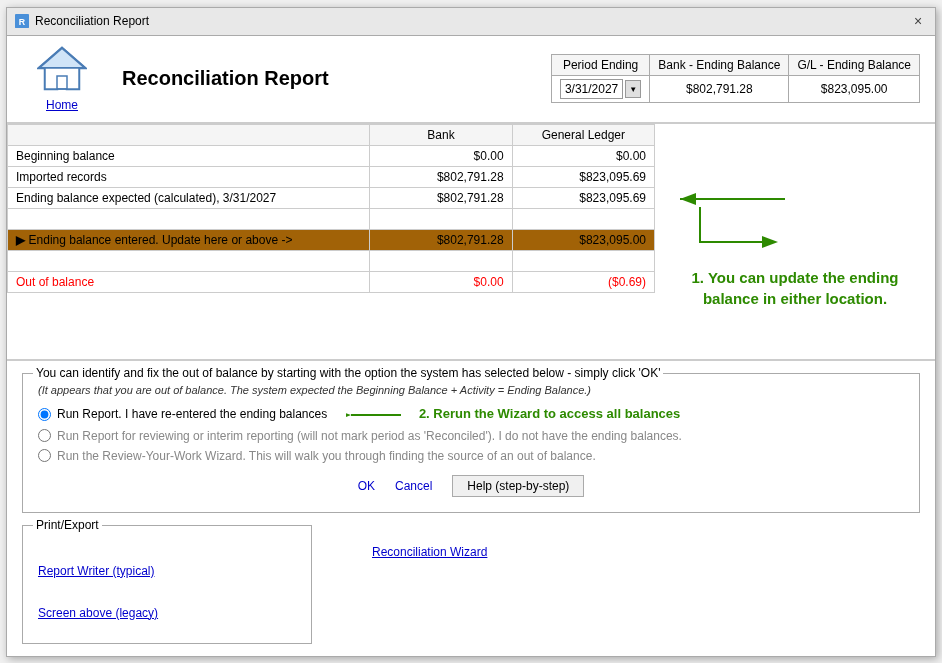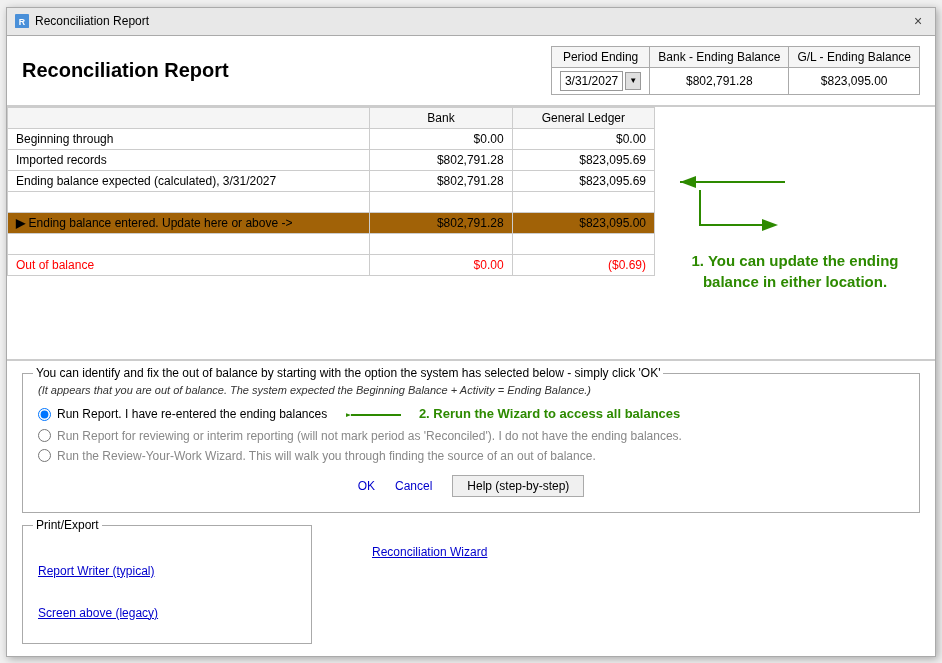--- a/index.html
+++ b/index.html
@@ -305,20 +305,31 @@
       <svg class="title-bar-icon" viewBox="0 0 16 16">
         <rect width="16" height="16" fill="#4a90d9" rx="1"></rect>
         <text x="8" y="12" text-anchor="middle" fill="white" font-size="10" font-weight="bold">R</text>
       </svg>
       <span>Reconciliation Report</span>
     </div>
     <button class="close-btn">×</button>
   </div>
 
   <div class="header-section">
+    <div class="logo-area">
+      <div class="house-icon">
+        <svg viewBox="0 0 50 45">
+          <polygon points="25,2 48,22 42,22 42,43 30,43 30,30 20,30 20,43 8,43 8,22 2,22" fill="none" stroke="#4a7cb5" stroke-width="2.5"></polygon>
+          <polygon points="25,2 48,22 2,22" fill="#d0e4f7" stroke="#4a7cb5" stroke-width="2"></polygon>
+          <rect x="8" y="22" width="34" height="21" fill="white" stroke="#4a7cb5" stroke-width="1.5"></rect>
+          <rect x="20" y="30" width="10" height="13" fill="none" stroke="#4a7cb5" stroke-width="1.5"></rect>
+        </svg>
+      </div>
+      <span class="home-link">Home</span>
+    </div>
     <span class="report-title">Reconciliation Report</span>
     <table class="period-table">
       <thead>
         <tr>
           <th>Period Ending</th>
           <th>Bank - Ending Balance</th>
           <th>G/L - Ending Balance</th>
         </tr>
       </thead>
       <tbody>
@@ -341,21 +352,21 @@
       <table class="balance-table">
         <thead>
           <tr>
             <th></th>
             <th>Bank</th>
             <th>General Ledger</th>
           </tr>
         </thead>
         <tbody>
           <tr>
-            <td>Beginning through</td>
+            <td>Beginning balance</td>
             <td>$0.00</td>
             <td>$0.00</td>
           </tr>
           <tr>
             <td>Imported records</td>
             <td>$802,791.28</td>
             <td>$823,095.69</td>
           </tr>
           <tr>
             <td>Ending balance expected (calculated), 3/31/2027</td>

